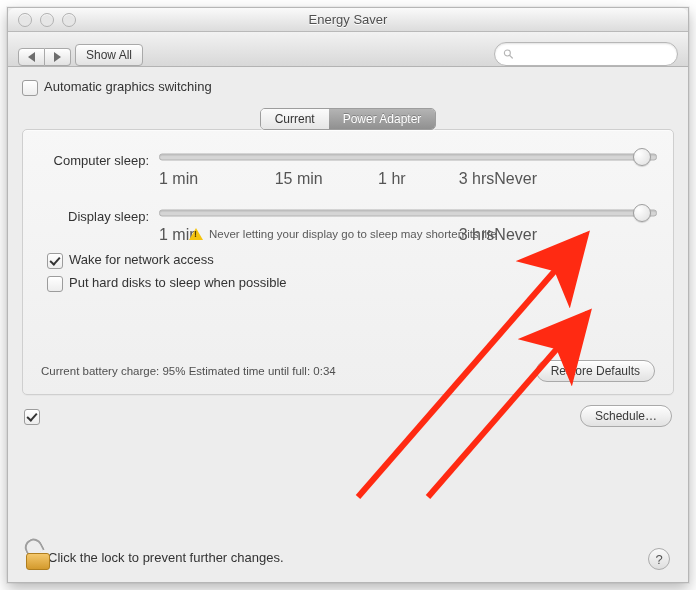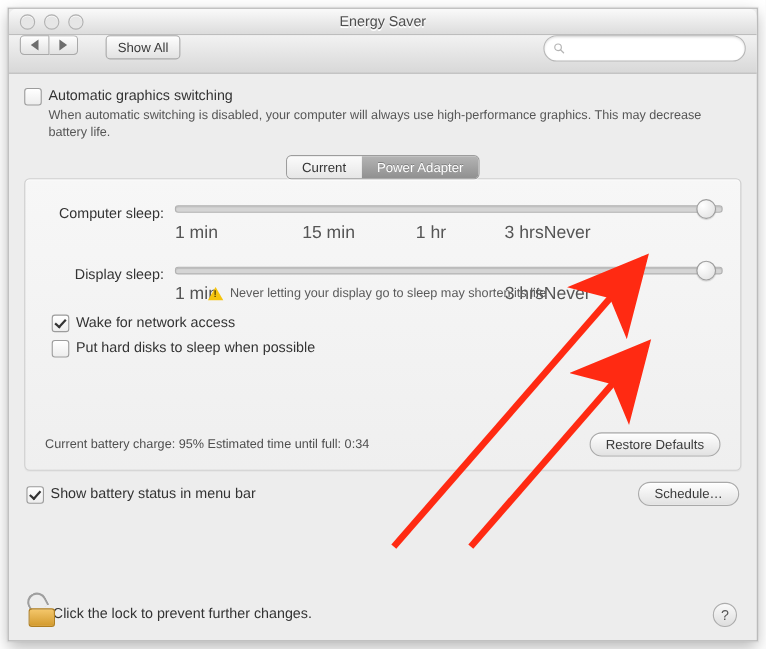--- a/index.html
+++ b/index.html
@@ -3,21 +3,21 @@
 <meta charset="utf-8">
 <style>
   html,body{margin:0;padding:0;font-family:"Lucida Grande","Helvetica Neue",Arial,sans-serif;font-size:13px;color:#333;background:#fff}
   .win{position:relative;box-sizing:border-box;width:682px;height:576px;margin:7px;border:1px solid #b6b6b6;border-radius:0;background:#ededed;box-shadow:0 6px 14px rgba(0,0,0,.28),0 0 0 1px rgba(0,0,0,.04);overflow:hidden}
   
   .titlebar{height:23px;background:linear-gradient(#fafafa,#dcdcdc);border-bottom:1px solid #b9b9b9;border-top-left-radius:7px;border-top-right-radius:7px;display:flex;align-items:center;position:relative}
   .traffic{display:flex;gap:8px;padding-left:10px}
   .dot{width:12px;height:12px;border-radius:50%;background:#e6e6e6;border:1px solid #b1b1b1;box-shadow:inset 0 1px 0 rgba(255,255,255,.7)}
   .wtitle{position:absolute;left:0;right:0;text-align:center;font-size:13px;color:#4f4f4f;text-shadow:0 1px 0 #fff;pointer-events:none}
   
-  .toolbar{height:34px;background:linear-gradient(#f2f2f2,#d8d8d8);border-bottom:1px solid #b3b3b3;display:flex;align-items:flex-start;padding:0 10px;gap:25px}
+  .toolbar{height:34px;background:linear-gradient(#f2f2f2,#d8d8d8);border-bottom:1px solid #b3b3b3;display:flex;align-items:flex-end;padding:0 10px;gap:4px}
   .btn{background:linear-gradient(#fefefe,#e2e2e2);border:1px solid #a9a9a9;border-radius:4px;box-shadow:0 1px 0 rgba(255,255,255,.7) inset;font-size:12px;color:#3a3a3a;padding:3px 10px;display:inline-flex;align-items:center;gap:4px;cursor:default}
   .btn.round{padding:3px 14px;border-radius:14px}
   .btn.sm{padding:2px 8px}
   .navseg{display:flex}
   .navseg .btn{border-radius:0;padding:3px 9px}
   .navseg .btn:first-child{border-top-left-radius:4px;border-bottom-left-radius:4px}
   .navseg .btn:last-child{border-top-right-radius:4px;border-bottom-right-radius:4px;border-left:none}
   .tri{width:0;height:0;border-style:solid}
   .tri.l{border-width:5px 7px 5px 0;border-color:transparent #6d6d6d transparent transparent}
   .tri.r{border-width:5px 0 5px 7px;border-color:transparent transparent transparent #6d6d6d}
@@ -94,21 +94,20 @@
       <input type="text" placeholder="" style="">
     </div>
   </div>
 
   <div class="body">
 
     <div class="row">
       <div class="cb"></div>
       <span>Automatic graphics switching</span>
     </div>
-    <div class="sub">When automatic switching is disabled, your computer will always use high-performance graphics. This may decrease battery life.</div>
 
     <div class="tabs">
       <div class="seg">
         <div class="t">Current</div>
         <div class="t sel">Power Adapter</div>
       </div>
     </div>
 
     <div class="panel">
 
@@ -162,21 +161,20 @@
 
       <div class="status">
         <span class="status-text">Current battery charge: 95%  Estimated time until full: 0:34</span>
         <div class="btn round">Restore Defaults</div>
       </div>
     </div>
 
     <div class="bottomrow">
       <div class="row">
         <div class="cb checked"></div>
-        <span>Show battery status in menu bar</span>
       </div>
       <div class="btn round">Schedule…</div>
     </div>
 
     <div class="lockrow">
       <div class="lock">
         <div class="sh"></div>
           <div class="body2"></div>
       </div>
       <span>Click the lock to prevent further changes.</span>

